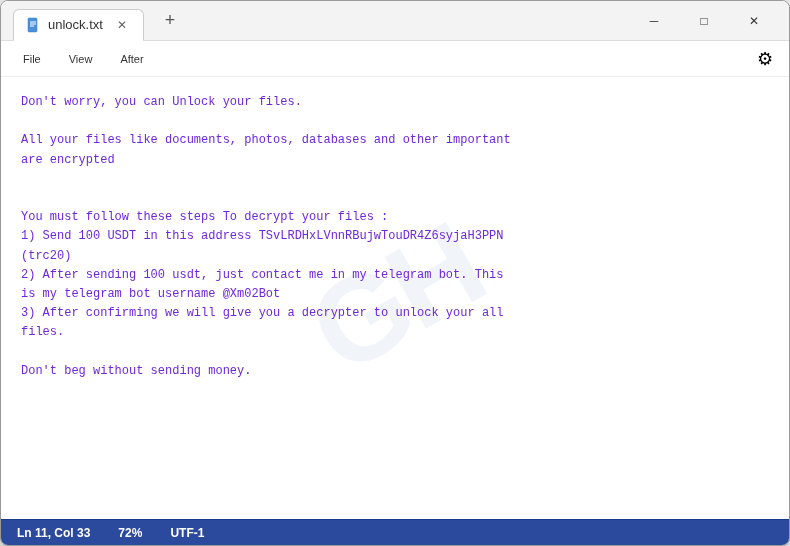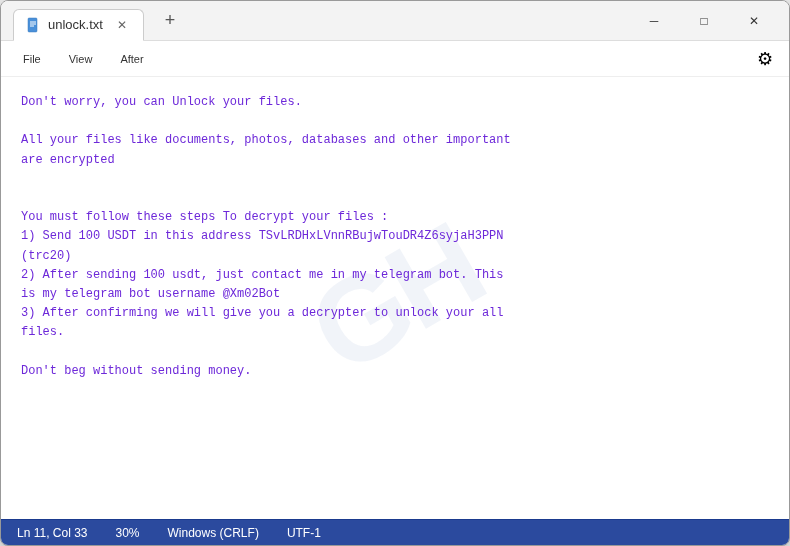--- a/index.html
+++ b/index.html
@@ -188,20 +188,21 @@
 
     
     .status-bar {
       background: #2b4a9e;
       height: 26px;
       display: flex;
       align-items: center;
       padding: 8px 16px;
       gap: 0;
       border-top: 1px solid #1a3a8e;
+      font-weight: bold;
     }
 
     .status-item {
       color: #ffffff;
       font-size: 12px;
       padding: 0 14px;
       height: 100%;
       display: flex;
       align-items: center;
       cursor: pointer;
@@ -282,18 +283,17 @@
 2) After sending 100 usdt, just contact me in my telegram bot. This
 is my telegram bot username @Xm02Bot
 3) After confirming we will give you a decrypter to unlock your all
 files.
 
 Don't beg without sending money.</div>
   </div>
 
   <div class="status-bar">
     <div class="status-item">Ln 11, Col 33</div>
-    <div class="status-item">30%</div>
-    <div class="status-item">Windows (CRLF)</div>
+    <div class="status-item">72%</div>
     <div class="status-item">UTF-1</div>
   </div>
 
 </div>
 
 </body></html>

